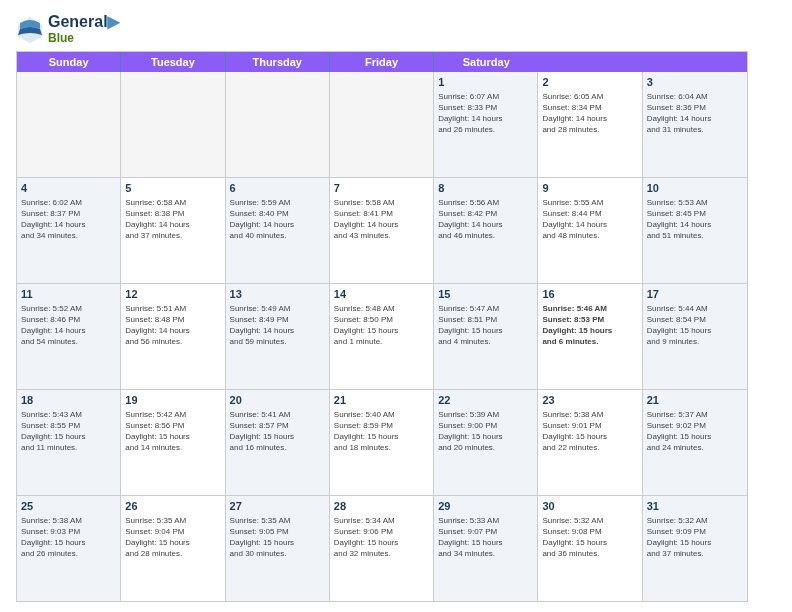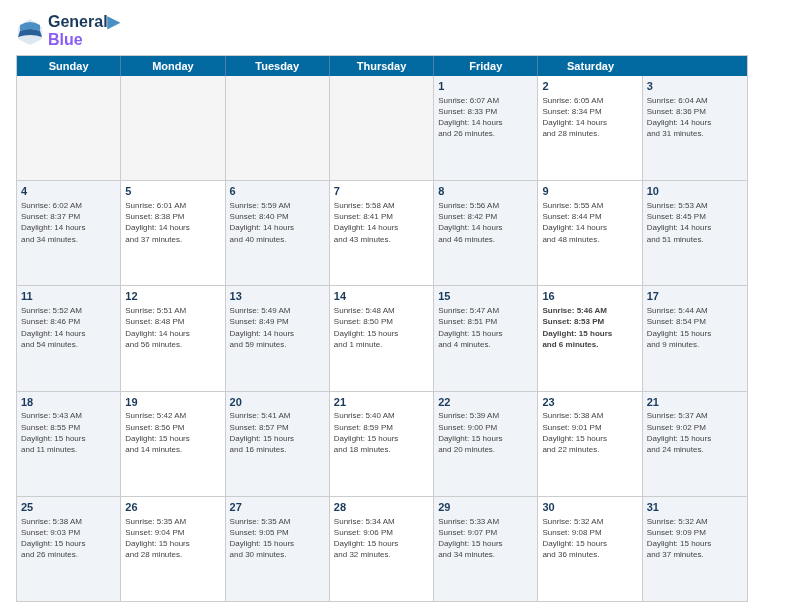--- a/index.html
+++ b/index.html
@@ -47,21 +47,21 @@
     }
     .calendar {
       flex: 1;
       display: flex;
       flex-direction: column;
       border: 1px solid #ccc;
     }
     .cal-header {
       display: grid;
       grid-template-columns: repeat(7, 1fr);
-      background: #0369a1;
+      background: #8b5cf6;
     }
     .cal-header-cell {
       color: #fff;
       font-size: 11px;
       font-weight: bold;
       text-align: center;
       padding: 4px 2px;
       border-right: 1px solid #4a80b0;
     }
     .cal-header-cell:last-child { border-right: none; }
@@ -107,33 +107,32 @@
   <div class="header">
     <div class="logo-area">
       <svg class="logo-icon" viewBox="0 0 28 28">
         <rect x="0" y="0" width="28" height="28" fill="none"></rect>
         <polygon points="14,2 26,10 26,22 14,28 2,22 2,10" fill="#2a6099" opacity="0.15"></polygon>
         <path d="M4 8 Q14 2 24 8 L24 14 Q14 10 4 14 Z" fill="#4a90c4"></path>
         <path d="M4 14 Q14 10 24 14 L26 20 Q14 16 2 20 Z" fill="#2a6099"></path>
       </svg>
       <div>
         <div style="font-size:16px;font-weight:bold;color:#1a3a5c;">General<span style="color:#4a90c4;">▶</span></div>
-        <div style="font-size:16px;font-weight:bold;color:#8b5cf6;">Blue</div>
+        <div style="font-size:12px;font-weight:bold;color:#4d7c0f;">Blue</div>
       </div>
     </div>
     <div class="title-area">
       <div class="main-title"></div>
       <div class="subtitle"></div>
     </div>
   </div>
 
   <div class="calendar">
     <div class="cal-header">
     <div class="cal-header-cell">Sunday</div>
-        <div class="cal-header-cell">Monday</div>
         <div class="cal-header-cell">Tuesday</div>
         <div class="cal-header-cell">Thursday</div>
         <div class="cal-header-cell">Friday</div>
         <div class="cal-header-cell">Saturday</div>
       </div>
     <div class="cal-body">
     <div class="cal-row">
           <div class="cal-cell empty"></div>
           <div class="cal-cell empty"></div>
           <div class="cal-cell empty"></div>
@@ -163,21 +162,21 @@
         <div class="cal-row">
           <div class="cal-cell shaded">
             <div class="day-num">4</div>
             <div class="cell-info" style="white-space: pre-line;">Sunrise: 6:02 AM
 Sunset: 8:37 PM
 Daylight: 14 hours
 and 34 minutes.</div>
           </div>
           <div class="cal-cell">
             <div class="day-num">5</div>
-            <div class="cell-info" style="white-space: pre-line;">Sunrise: 6:01 AM
+            <div class="cell-info" style="white-space: pre-line;">Sunrise: 6:58 AM
 Sunset: 8:38 PM
 Daylight: 14 hours
 and 37 minutes.</div>
           </div>
           <div class="cal-cell shaded">
             <div class="day-num">6</div>
             <div class="cell-info" style="white-space: pre-line;">Sunrise: 5:59 AM
 Sunset: 8:40 PM
 Daylight: 14 hours
 and 40 minutes.</div>

